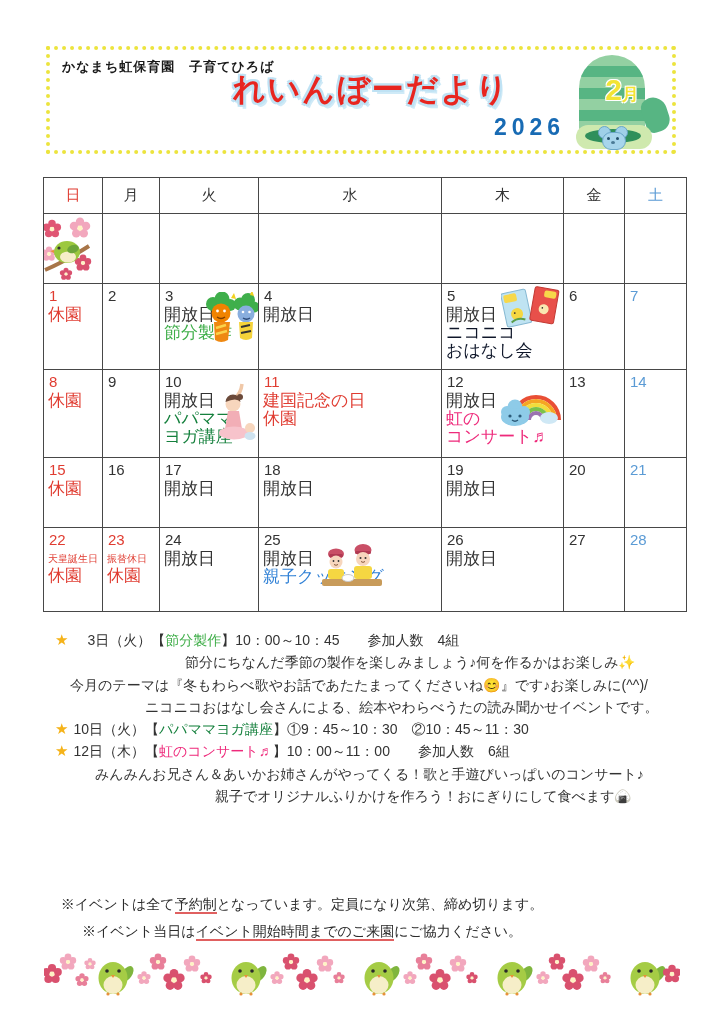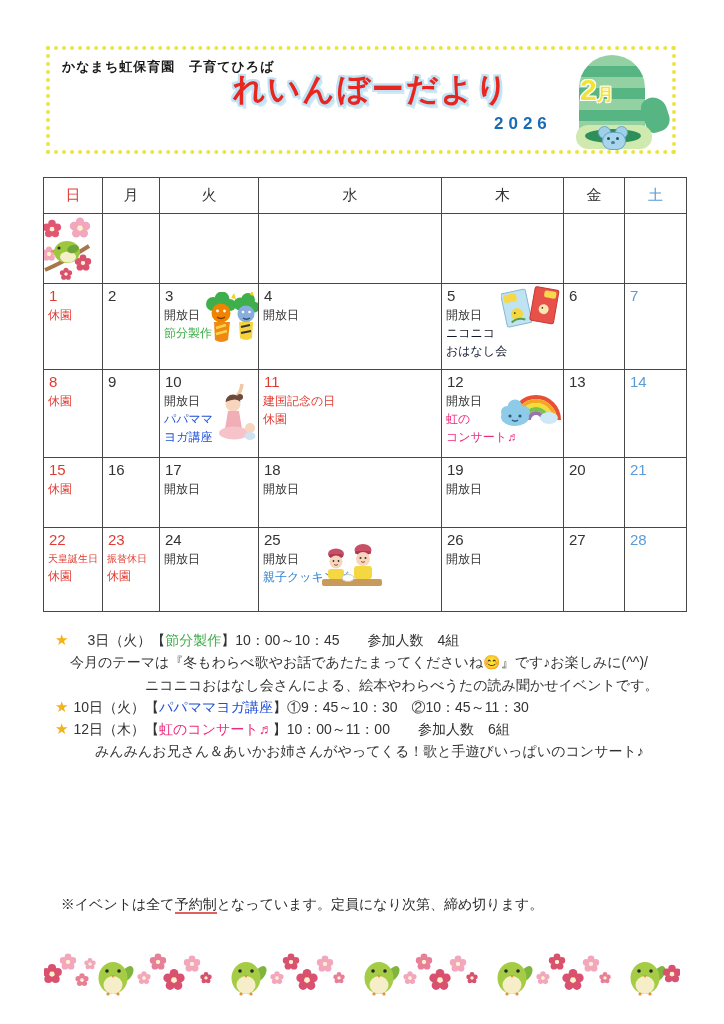--- a/index.html
+++ b/index.html
@@ -6,48 +6,48 @@
   .page{position:relative;width:724px;height:1024px;background:#fff;overflow:hidden;
         font-family:Liberation Sans, sans-serif;color:#333;padding-left:40px;}
 
   
   .hdr-box{position:absolute;left:46px;top:46px;width:622px;height:100px;border:4px dotted #ece43e;}
   .org{position:absolute;left:62px;top:58px;font-size:13px;font-weight:bold;color:#1a1a1a;letter-spacing:1px;}
   .title{position:absolute;left:80px;top:68px;width:430px;text-align:right;font-size:32px;font-weight:bold;
          color:#e8251f;letter-spacing:2px;white-space:nowrap;
          text-shadow:-2px -2px 0 #bfe2f4,2px -2px 0 #bfe2f4,-2px 2px 0 #bfe2f4,2px 2px 0 #bfe2f4,
                      -2px 0 0 #bfe2f4,2px 0 0 #bfe2f4,0 -2px 0 #bfe2f4,0 2px 0 #bfe2f4,3px 4px 0 #cfeaf7;}
-  .year{position:absolute;left:494px;top:114px;font-size:17px;font-weight:bold;color:#186bb4;letter-spacing:5px;}
+  .year{position:absolute;left:494px;top:114px;font-size:23px;font-weight:bold;color:#186bb4;letter-spacing:5px;}
 
   
   .mitt{position:absolute;left:576px;top:55px;width:94px;height:96px;z-index:3;}
   .mitt-b{position:absolute;left:3px;top:0;width:66px;height:86px;border-radius:33px 33px 14px 14px;
           background:repeating-linear-gradient(#93d0a2 0 11px,#57b583 11px 22px);}
   .mitt-t{position:absolute;right:2px;top:42px;width:25px;height:35px;border-radius:10px 14px 12px 8px;
           background:#57b583;transform:rotate(-18deg);}
   .mitt-c{position:absolute;left:0;top:70px;width:76px;height:24px;border-radius:12px;background:#cfe9ae;}
   .mitt-o{position:absolute;left:9px;top:74px;width:56px;height:14px;border-radius:50%;background:#2f8f5b;}
-  .mitt-label{position:absolute;left:4px;top:18px;width:84px;text-align:left;font-weight:bold;color:#f2e434;
+  .mitt-label{position:absolute;left:4px;top:18px;width:84px;text-align:center;font-weight:bold;color:#f2e434;
           text-shadow:-1px -1px 0 #fff,1px -1px 0 #fff,-1px 1px 0 #fff,1px 1px 0 #fff;}
   .mitt-label .big{font-size:30px;} .mitt-label .sfx{font-size:17px;}
   .mouse{position:absolute;left:22px;top:71px;width:30px;height:22px;}
   .mouse .ear{position:absolute;width:11px;height:11px;border-radius:50%;background:#9fd0e8;border:1px solid #6aa6c8;}
   .mouse .head{position:absolute;left:4px;top:6px;width:22px;height:16px;border-radius:9px;background:#a7d5ec;border:1px solid #6aa6c8;}
   .mouse .eye{position:absolute;top:11px;width:3px;height:3px;border-radius:50%;background:#24506b;}
   .mouse .nose{position:absolute;left:13px;top:15px;width:4px;height:3px;border-radius:50%;background:#4a7a96;}
 
   
   .cal{position:absolute;left:43px;top:177px;border-collapse:collapse;table-layout:fixed;}
   .cal th,.cal td{border:1px solid #474747;vertical-align:top;padding:1px 4px;overflow:hidden;}
   .cal th{font-size:15px;font-weight:normal;text-align:center;vertical-align:middle;}
   .num{font-size:15px;line-height:18px;margin:2px 0 1px 1px;}
-  .sub{font-size:12px;line-height:18px;white-space:nowrap;}
+  .sub{font-size:17px;line-height:18px;white-space:nowrap;}
   .sm{font-size:10px;line-height:17px;letter-spacing:0;}
   .c-red{color:#e03c31;} .c-sat{color:#5b9bd5;} .c-grn{color:#3fae49;} .c-gold{color:#0f172a;}
-  .c-pur{color:#1d4ed8;} .c-pink{color:#ee2a7b;} .c-blue{color:#2f80d6;}
+  .c-pur{color:#15803d;} .c-pink{color:#ee2a7b;} .c-blue{color:#2f80d6;}
   .cell{position:relative;}
   .ill{position:absolute;}
 
   
   .events{position:absolute;left:48px;top:629px;width:660px;font-size:14px;line-height:22.3px;}
   .ev-head{white-space:nowrap;}
   .star{color:#f5b31a;font-size:15px;margin:0 5px 0 7px;}
   .desc{white-space:nowrap;}
 
   
@@ -353,33 +353,36 @@
       </td>
       <td class="cell">
         <div class="num c-sat">28</div>
       </td>
     </tr>
   </tbody>
     </table>
 
   <div class="events">
     <div class="ev-head"><span class="star">★</span><span>　3日（火）【</span><span class="c-grn">節分製作</span><span>】10：00～10：45　　参加人数　4組</span></div>
+    <div class="desc" style="padding-left:137px">節分にちなんだ季節の製作を楽しみましょう♪何を作るかはお楽しみ✨</div>
 
     <div class="desc" style="padding-left:22px">今月のテーマは『冬もわらべ歌やお話であたたまってくださいね😊』です♪お楽しみに(^^)/</div>
     <div class="desc" style="padding-left:97px">ニコニコおはなし会さんによる、絵本やわらべうたの読み聞かせイベントです。</div>
 
     <div class="ev-head"><span class="star">★</span><span>10日（火）【</span><span class="c-pur">パパママヨガ講座</span><span>】①9：45～10：30　②10：45～11：30</span></div>
 
     <div class="ev-head"><span class="star">★</span><span>12日（木）【</span><span class="c-pink">虹のコンサート♬</span><span>】10：00～11：00　　参加人数　6組</span></div>
     <div class="desc" style="padding-left:47px">みんみんお兄さん＆あいかお姉さんがやってくる！歌と手遊びいっぱいのコンサート♪</div>
 
+    <div class="desc" style="padding-left:167px">親子でオリジナルふりかけを作ろう！おにぎりにして食べます🍙</div>
   </div>
 
   <div class="notes">
     <div><span>※イベントは全て</span><span class="u-red">予約制</span><span>となっています。定員になり次第、締め切ります。</span></div>
+    <div><span>※イベント当日は</span><span class="u-red">イベント開始時間までのご来園</span><span>にご協力ください。</span></div>
   </div>
 
   <svg class="footer" width="636" height="50" viewBox="0 0 636 50">
     <use href="#plum" transform="translate(8 24) scale(1.2)" style="color:#d9516e"></use>
     <use href="#plum" transform="translate(24 12) scale(1.0)" style="color:#f2a7bd"></use>
     <use href="#plum" transform="translate(38 30) scale(0.8)" style="color:#e87f99"></use>
     <use href="#plum" transform="translate(46 14) scale(0.7)" style="color:#f2a7bd"></use>
     <use href="#bd" x="52" y="6"></use>
     <use href="#plum" transform="translate(100 28) scale(0.8)" style="color:#f2a7bd"></use>
     <use href="#plum" transform="translate(114 12) scale(1.0)" style="color:#e87f99"></use>

